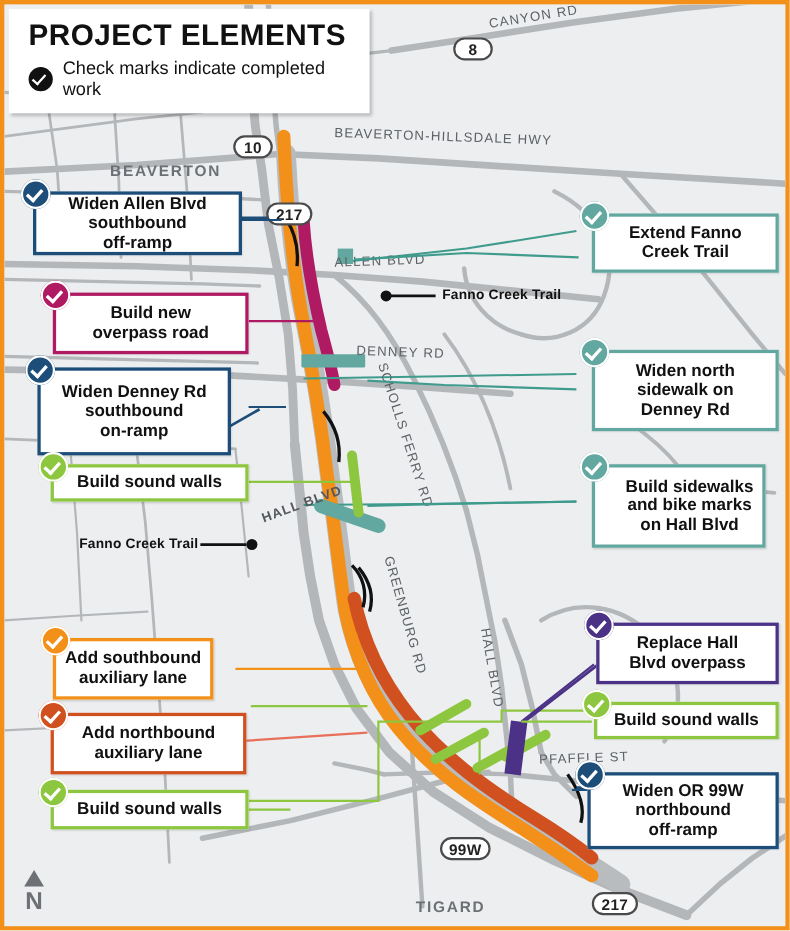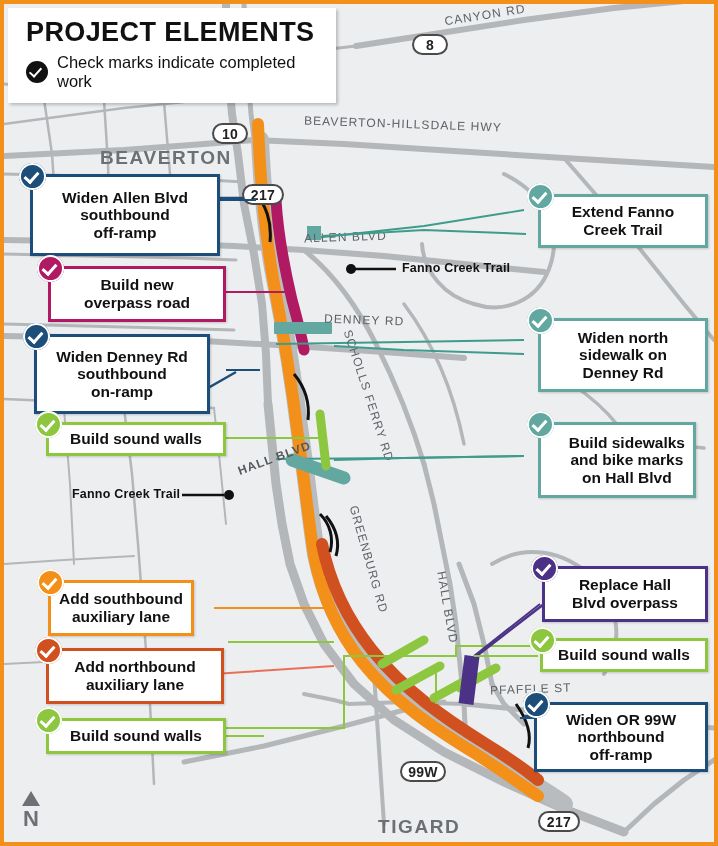--- a/index.html
+++ b/index.html
@@ -82,21 +82,21 @@
     color:#5d6166;
     font-size:12px;
     letter-spacing:1.1px;
     white-space:nowrap;
     font-weight:normal;
     pointer-events:none;
   }
   .citylabel{
     position:absolute;z-index:15;
     color:#6c7075;font-weight:bold;
-    font-size:19px;letter-spacing:1.6px;white-space:nowrap;
+    font-size:14px;letter-spacing:1.6px;white-space:nowrap;
   }
   .shield{
     position:absolute;z-index:18;
     background:#fff;border:2px solid #4a4a4a;
     border-radius:11px;
     height:21px;min-width:36px;
     display:flex;align-items:center;justify-content:center;
     font-size:14px;font-weight:bold;color:#222;
     padding:0 6px;box-sizing:border-box;
     letter-spacing:.3px;
@@ -285,21 +285,21 @@
     <path d="M210 732 L260 732" stroke="#8dc63f" stroke-width="2" fill="none"></path>
 
     <path d="M522 230 L420 226 L318 232" stroke="#3f9b8c" stroke-width="2" fill="none"></path>
     <path d="M520 350 L400 346 L330 342" stroke="#3f9b8c" stroke-width="2" fill="none"></path>
     <path d="M520 452 L400 454 L330 456" stroke="#3f9b8c" stroke-width="2" fill="none"></path>
     <path d="M536 600 L470 652" stroke="#4b3287" stroke-width="2" fill="none"></path>
     <path d="M534 652 L470 652" stroke="#8dc63f" stroke-width="2" fill="none"></path>
     <path d="M534 714 L516 714" stroke="#1d4e79" stroke-width="2" fill="none"></path>
   </svg>
 
-  <div class="callout" style="left:26px;top:170px;width:190px;height:82px;border-color:#1d4e79;">
+  <div class="callout" style="left:26px;top:170px;width:190px;height:58px;border-color:#1d4e79;">
     <span class="chk" style="background:#1d4e79;"></span>
     <span>
       <span>Widen Allen Blvd</span><br>
       <span>southbound</span><br>
       <span>off-ramp</span>
     </span>
   </div>
 
   <div class="callout" style="left:44px;top:262px;width:178px;height:56px;border-color:#b01a63;">
     <span class="chk" style="background:#b01a63;"></span>

